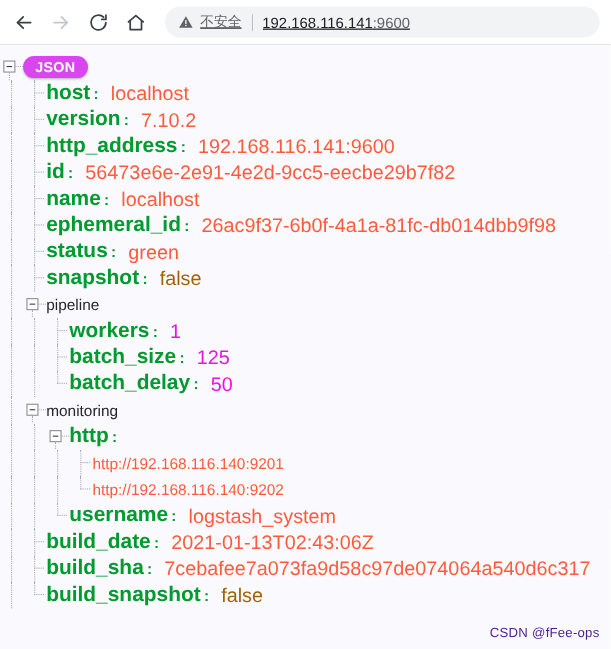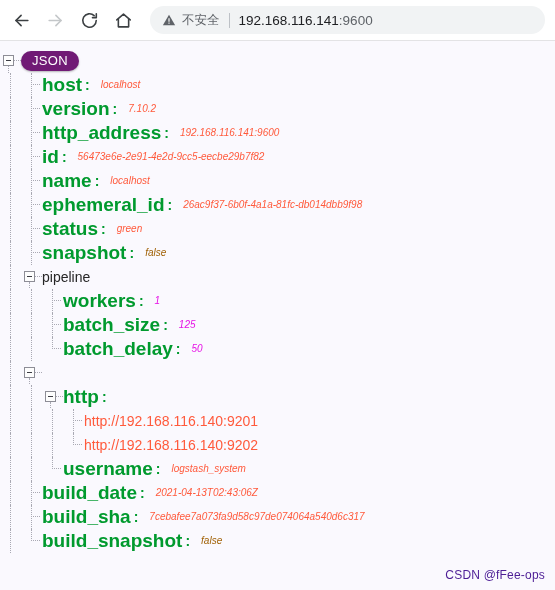--- a/index.html
+++ b/index.html
@@ -34,20 +34,21 @@
     height: 28px;
     margin-left: 8px;
     margin-right: 10px;
     background: #f1f3f4;
     border-radius: 14px;
     display: flex;
     align-items: center;
     padding: 6px 12px;
     box-sizing: border-box;
     min-width: 0;
+    text-decoration: underline;
   }
   #warning-icon { flex: 0 0 auto; display: flex; align-items: center; margin-right: 6px; }
   #insecure-label {
     font-size: 12.5px;
     color: #5f6368;
     white-space: nowrap;
     flex: 0 0 auto;
   }
   #omnibox-divider {
     width: 1px; height: 15px;
@@ -152,43 +153,43 @@
   .expander.below::before {
     content: "";
     position: absolute;
     left: 8px; top: 17px; bottom: 0;
     border-left: 1px dotted #a9a9b3;
   }
 
   
   #json-badge {
     display: inline-block;
-    background: #701a75;
+    background: #d946ef;
     color: #ffffff;
     font-size: 13px;
-    font-weight: normal;
+    font-weight: bold;
     padding: 2px 11px 3px 11px;
     border-radius: 11px;
     letter-spacing: .3px;
     box-shadow: 0 1px 2px rgba(0,0,0,.28);
     line-height: 15px;
   }
 
   .key {
     color: #009a2e;
     font-weight: bold;
     font-size: 19px;
   }
   .colon {
     color: #009a2e;
     font-weight: bold;
     font-size: 14px;
     margin-left: 3px;
   }
-  .val { font-size: 10px; margin-left: 11px; font-style: italic; }
+  .val { font-size: 18px; margin-left: 11px; }
   .val.str  { color: #ff5a3c; }
   .val.num  { color: #e612e6; }
   .val.bool { color: #a16207; }
   .node-label {
     color: #262626;
     font-size: 14px;
     font-weight: normal;
   }
   .arr-item {
     color: #ff5a3c;
@@ -368,20 +369,21 @@
     <span class="colon">:</span>
     <span class="val num">50</span>
   </div>
 
   <div class="row">
     <div class="guide v"></div>
     <div class="expander above below">
       <span class="box"></span>
         <span class="stub"></span>
     </div>
+    <span class="node-label">monitoring</span>
   </div>
 
   <div class="row">
     <div class="guide v"></div>
     <div class="guide v"></div>
     <div class="expander above below">
       <span class="box"></span>
         <span class="stub"></span>
     </div>
     <span class="key">http</span>
@@ -412,21 +414,21 @@
     <span class="key">username</span>
     <span class="colon">:</span>
     <span class="val str">logstash_system</span>
   </div>
 
   <div class="row">
     <div class="guide v"></div>
     <div class="guide tick cont"></div>
     <span class="key">build_date</span>
     <span class="colon">:</span>
-    <span class="val str">2021-04-13T02:43:06Z</span>
+    <span class="val str">2021-01-13T02:43:06Z</span>
   </div>
 
   <div class="row">
     <div class="guide v"></div>
     <div class="guide tick cont"></div>
     <span class="key">build_sha</span>
     <span class="colon">:</span>
     <span class="val str">7cebafee7a073fa9d58c97de074064a540d6c317</span>
   </div>
 

